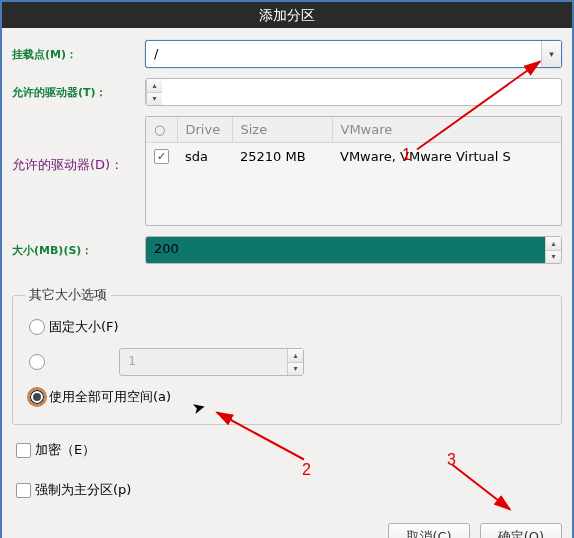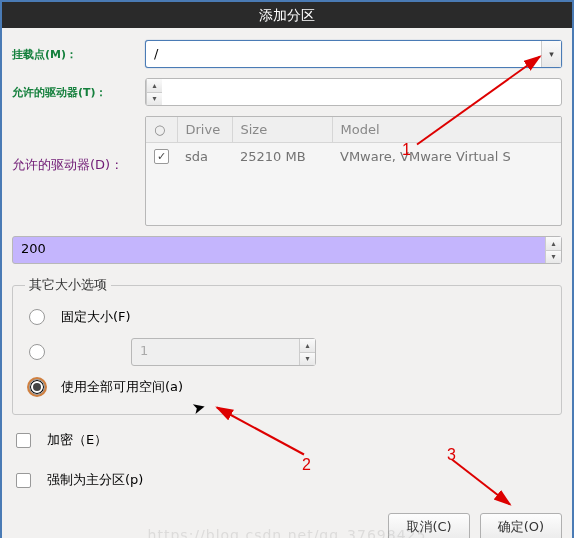--- a/index.html
+++ b/index.html
@@ -102,48 +102,48 @@
       padding: 5px 8px;
       background: #efefef;
       border-bottom: 1px solid #d6d6d6;
       border-right: 1px solid #d6d6d6;
       font-weight: normal;
       color: #888;
     }
     .drive-table th:last-child { border-right: none; }
     .drive-table td {
       padding: 6px 8px;
-      color: #737373;
+      color: #000000;
     }
     .drive-row-top { display:flex; align-items:flex-start; gap:8px; }
     .drive-label { width:125px; color:#701a75; padding-top: 40px; }
 
     .spin-input {
       flex:1;
       display:flex;
-      background:#c4b5fd;
+      background:#0f766e;
       border:1px solid #b8b8b8;
       border-radius:3px;
       height:28px;
     }
     .spin-input .spin-text { flex:1; padding:4px 8px; font-size:13px; }
     .spin-input.disabled { background:#efefef; color:#aaa; }
     .spin-input.disabled .spin-text { color:#aaa; }
 
     fieldset {
       border: 1px solid #c8c8c8;
       border-radius: 3px;
       padding: 8px 12px 12px 12px;
-      margin-top: 2px;
+      margin-top: 12px;
     }
     legend { padding: 0 4px; color:#333; font-size:13px; }
     .radio-row, .check-row {
       display:flex;
       align-items:center;
-      gap: 16px;
+      gap: 4px;
       padding: 6px 4px;
     }
     .radio {
       width:16px; height:16px; border-radius:50%;
       border:1px solid #999; background:#fff;
       display:flex; align-items:center; justify-content:center;
     }
     .radio.checked::after {
       content:""; width:8px; height:8px; border-radius:50%; background:#444;
     }
@@ -227,38 +227,39 @@
 
     <div class="drive-row-top">
       <div class="drive-label">允许的驱动器(D)：</div>
       <div class="drive-table-wrap">
         <table class="drive-table">
           <thead>
             <tr>
               <th style="width:28px">○</th>
               <th style="width:55px">Drive</th>
               <th style="width:100px">Size</th>
-              <th>Model</th>
+              <th>VMware</th>
             </tr>
           </thead>
           <tbody>
             <tr>
               <td>
                   <span class="checkbox checked"></span>
                 </td>
               <td>sda</td>
               <td>25210 MB</td>
               <td>VMware, VMware Virtual S</td>
             </tr>
           </tbody>
         </table>
       </div>
     </div>
 
     <div class="row">
+      <div class="label">大小(MB)(S)：</div>
       <div class="field">
         <div class="spin-input">
           <div class="spin-text">200</div>
           <div class="updown">
             <div class="ud-btn">▴</div>
             <div class="ud-btn">▾</div>
           </div>
         </div>
       </div>
     </div>

